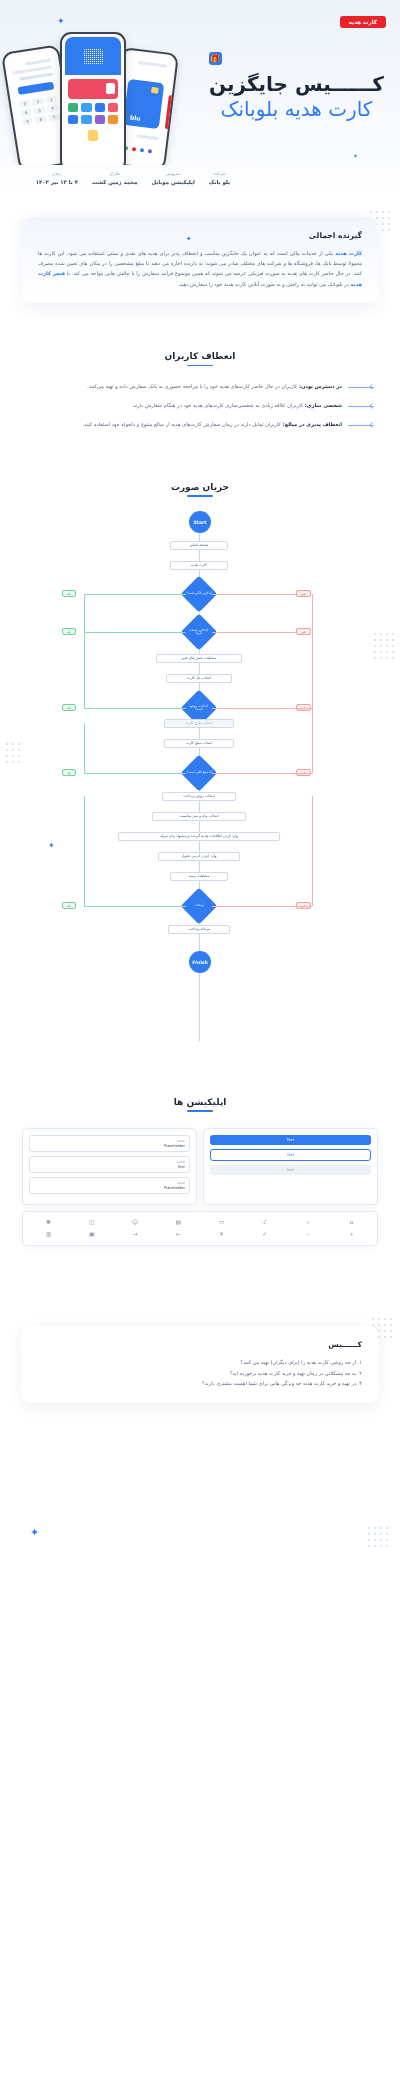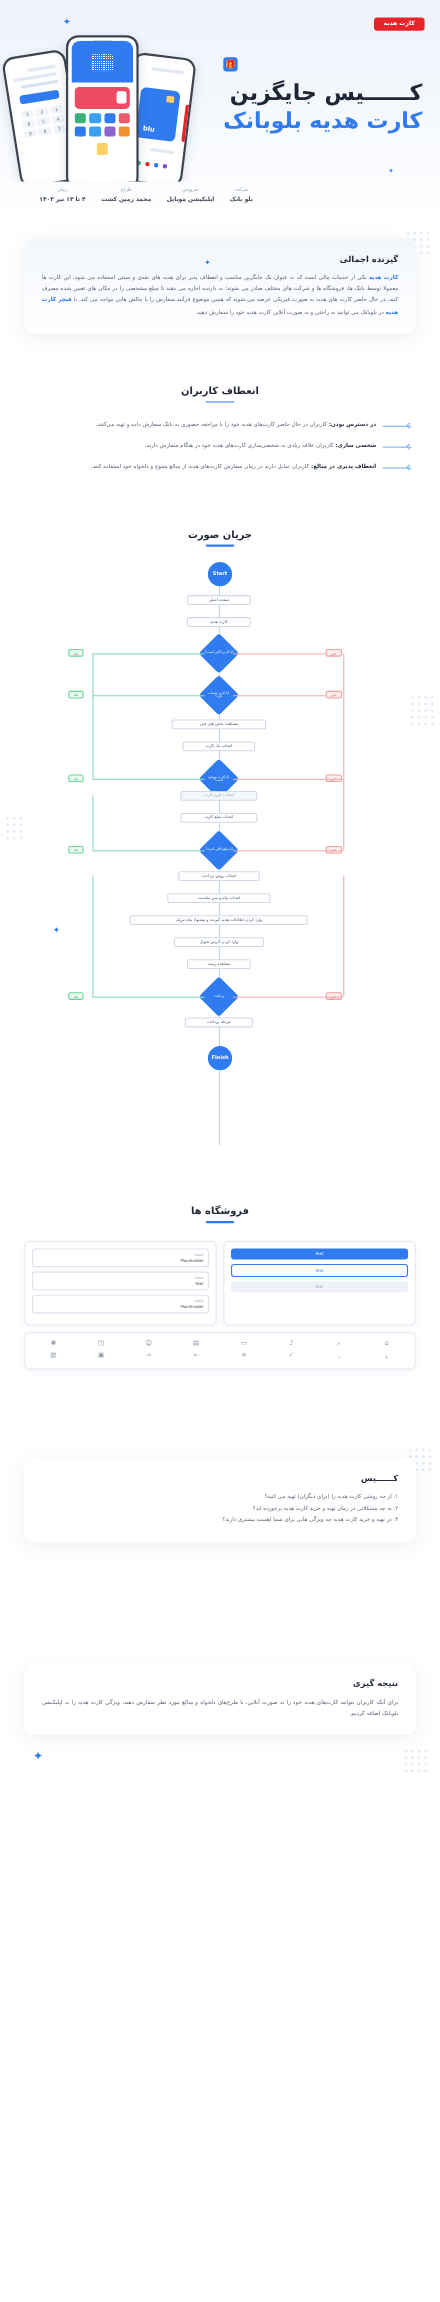--- a/index.html
+++ b/index.html
@@ -22,21 +22,21 @@
     padding:3px 9px; border-radius:3px; letter-spacing:.2px;
   }
   .hero-title-wrap { position:absolute; top:52px; right:16px; text-align:right; }
   .gift-chip {
     width:13px; height:13px; border-radius:3px; background:#2f7bef;
     display:flex; align-items:center; justify-content:center; margin-bottom:7px;
     margin-right:auto; margin-left:0;
   }
   .gift-chip i { font-style:normal; font-size:8px; color:#ffd166; line-height:1; }
   .hero-l1 { font-size:20px; font-weight:bold; color:#1d2635; line-height:1.2; letter-spacing:-.3px;}
-  .hero-l2 { font-size:20px; font-weight:bold; color:#2f7bef; line-height:1.35; letter-spacing:-.3px;text-align:center;}
+  .hero-l2 { font-size:20px; font-weight:normal; color:#2f7bef; line-height:1.35; letter-spacing:-.3px;text-align:center;}
 
   .phones { position:absolute; left:2px; top:18px; width:180px; height:150px; }
   .ph { position:absolute; border-radius:11px; background:#fdfdfd; border:2px solid #3d4450; box-shadow:0 4px 10px rgba(40,60,90,.18); overflow:hidden;}
   .ph.left { width:58px; height:120px; left:8px; top:30px; transform:rotate(-9deg);}
   .ph.right{ width:58px; height:118px; left:112px; top:32px; transform:rotate(7deg);}
   .ph.mid  { width:66px; height:140px; left:58px; top:14px; z-index:3;}
   .notch { position:absolute; top:3px; left:50%; transform:translateX(-50%); width:20px; height:5px; background:#2b3038; border-radius:4px;}
   .scr { position:absolute; inset:3px; border-radius:8px; overflow:hidden; background:#fff;}
   .mid-top { height:38px; background:#2f7bef; position:relative;}
   .mid-qr { width:20px; height:16px; background:#fff; border-radius:3px; position:absolute; left:50%; top:12px; transform:translateX(-50%);
@@ -338,21 +338,21 @@
 
       <div class="node n-circle" style="left:189px; top:440px;">Finish</div>
 
       <div class="spark" style="top:330px; left:48px; font-size:8px;">✦</div>
       <div class="deco dots" style="right:4px; top:120px; width:24px; height:30px;"></div>
       <div class="deco dots" style="left:4px; top:230px; width:20px; height:26px;"></div>
     </div>
   </div>
 
   <div style="margin-top:26px;">
-    <div class="sect-title">فروشگاه ها</div>
+    <div class="sect-title">اپلیکیشن ها</div>
 
     <div class="comp-wrap" style="margin-top:16px;">
       <div class="comp-row">
         <div class="comp-box">
           <div class="mini-btn">Text</div>
           <div class="mini-btn ghost">Text</div>
           <div class="mini-btn grey">Text</div>
         </div>
         <div class="comp-box">
           <div class="mini-field">
@@ -401,21 +401,17 @@
       <h3>کــــــیس</h3>
       <div class="qa-list">
         <div>۱. از چه روشی کارت هدیه را (برای دیگران) تهیه می کنید؟</div>
         <div>۲. به چه مشکلاتی در زمان تهیه و خرید کارت هدیه برخورده اید؟</div>
         <div>۳. در تهیه و خرید کارت هدیه چه ویژگی هایی برای شما اهمیت بیشتری دارند؟</div>
       </div>
     </div>
   </div>
 
   <div style="margin-top:110px; position:relative;">
-    <div class="card">
-      <h3>نتیجه گیری</h3>
-      <p>برای آنکه کاربران بتوانند کارت‌های هدیه خود را به صورت آنلاین، با طرح‌های دلخواه و مبالغ مورد نظر سفارش دهند، ویژگی کارت هدیه را به اپلیکیشن بلوبانک اضافه کردیم.</p>
-    </div>
     <div class="spark" style="left:30px; bottom:-26px; font-size:11px;">✦</div>
     <div class="deco dots" style="right:8px; bottom:-34px; width:26px; height:22px;"></div>
   </div>
 
 </div>
 
 </body></html>

